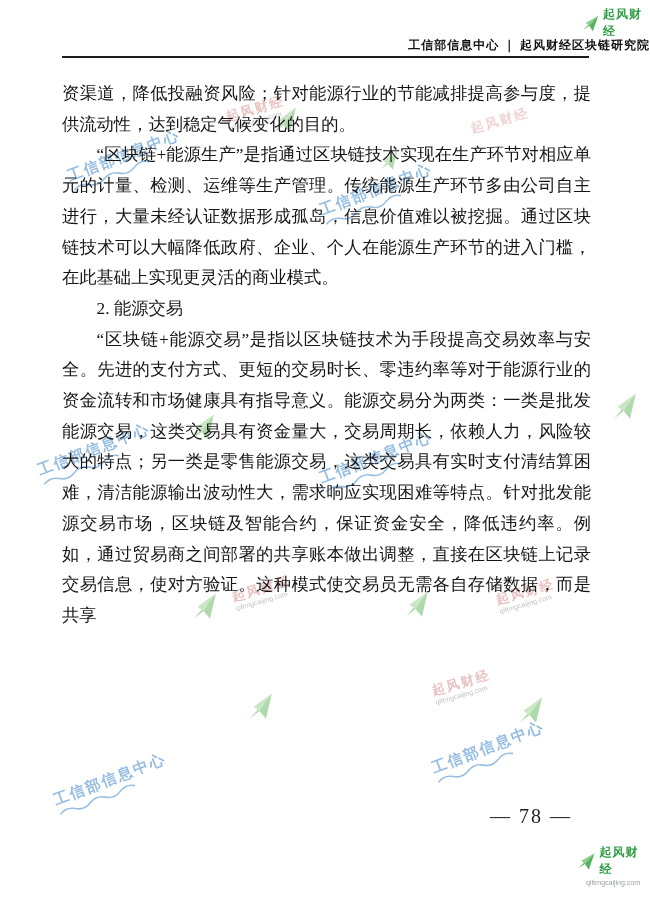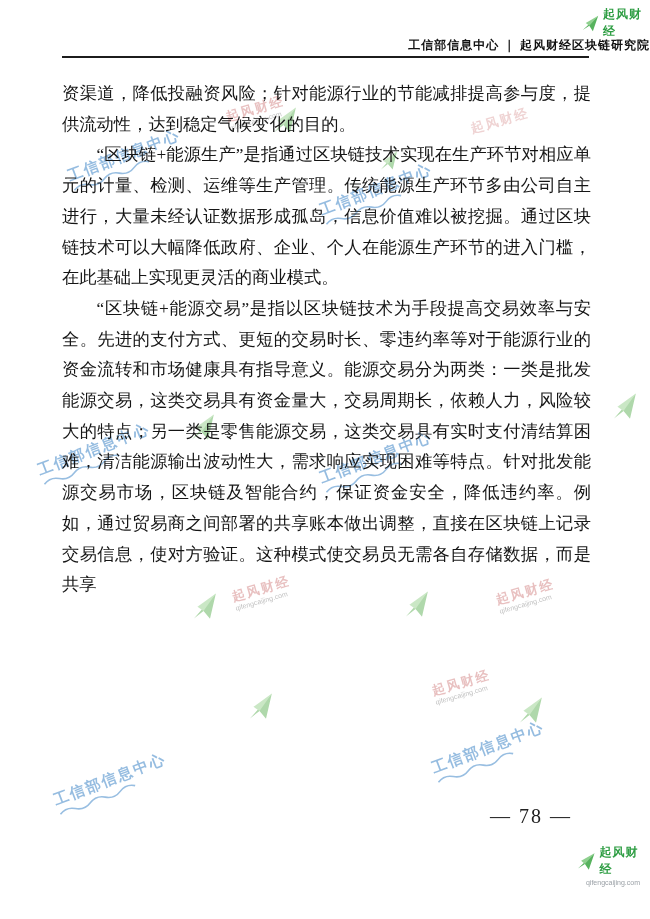--- a/index.html
+++ b/index.html
@@ -181,20 +181,21 @@
         </svg>
     </div>
   </div>
 
   <div class="header-title">工信部信息中心 ｜ 起风财经区块链研究院</div>
   <div class="header-rule"></div>
 
   <div class="content">
     <p class="para no-indent">资渠道，降低投融资风险；针对能源行业的节能减排提高参与度，提供流动性，达到稳定气候变化的目的。</p>
     <p class="para">“区块链+能源生产”是指通过区块链技术实现在生产环节对相应单元的计量、检测、运维等生产管理。传统能源生产环节多由公司自主进行，大量未经认证数据形成孤岛，信息价值难以被挖掘。通过区块链技术可以大幅降低政府、企业、个人在能源生产环节的进入门槛，在此基础上实现更灵活的商业模式。</p>
+    <p class="para">2. 能源交易</p>
     <p class="para">“区块链+能源交易”是指以区块链技术为手段提高交易效率与安全。先进的支付方式、更短的交易时长、零违约率等对于能源行业的资金流转和市场健康具有指导意义。能源交易分为两类：一类是批发能源交易，这类交易具有资金量大，交易周期长，依赖人力，风险较大的特点；另一类是零售能源交易，这类交易具有实时支付清结算困难，清洁能源输出波动性大，需求响应实现困难等特点。针对批发能源交易市场，区块链及智能合约，保证资金安全，降低违约率。例如，通过贸易商之间部署的共享账本做出调整，直接在区块链上记录交易信息，使对方验证。这种模式使交易员无需各自存储数据，而是共享</p>
   </div>
 
   <div class="page-number">— 78 —</div>
 
   <div class="stamp stamp-top">
     <div class="row">
       <svg viewBox="0 0 32 32">
           <path d="M3 27 L29 3 L20 29 L14 20 Z" fill="#57b25e"></path>
           <path d="M29 3 L14 20 L8 15 Z" fill="#8fd08f"></path>

